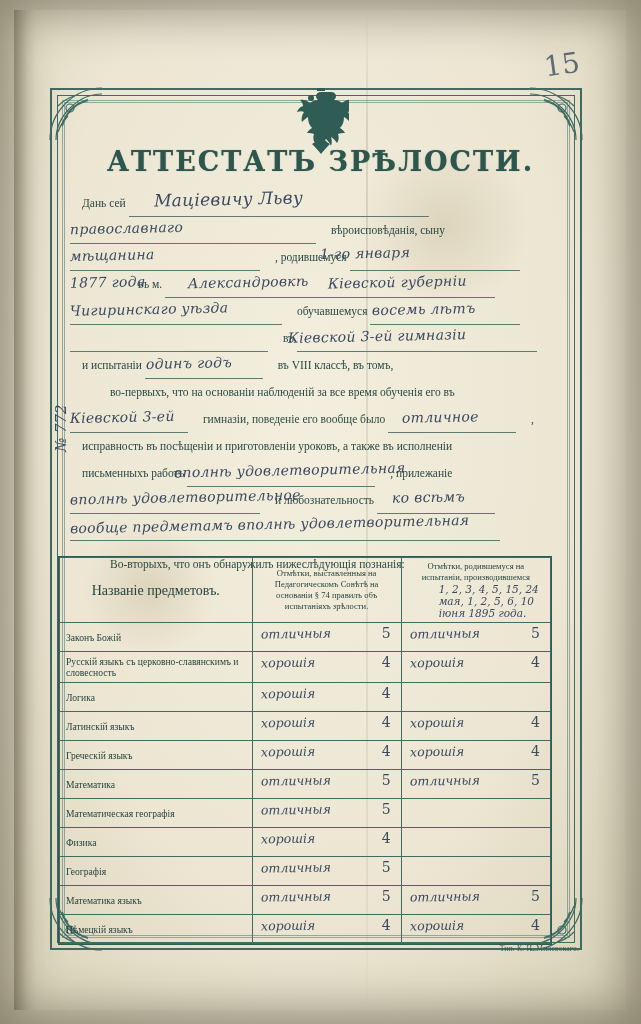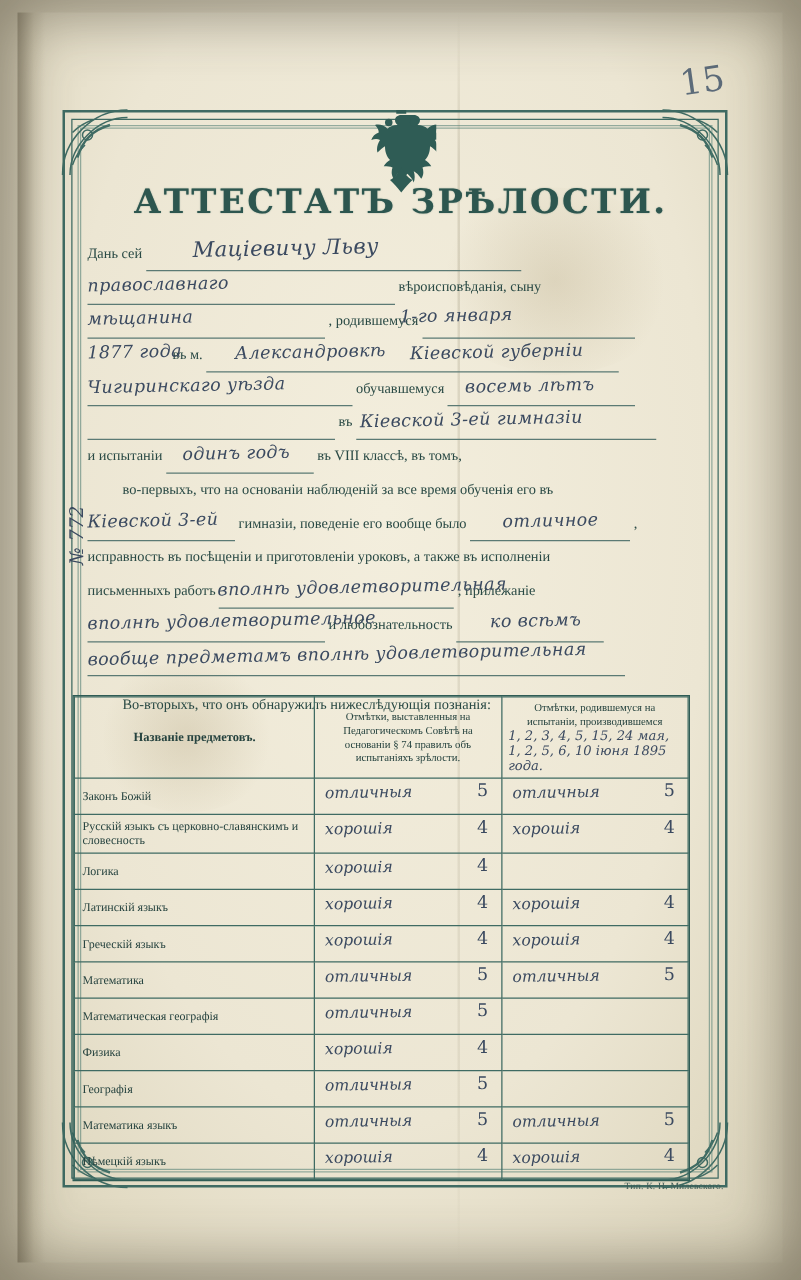--- a/index.html
+++ b/index.html
@@ -74,21 +74,21 @@
     font-size:28px;color:#3b4f66;
     transform:rotate(-8deg);opacity:.8;
   }
 
   
   .body{
     position:absolute;left:70px;top:190px;width:470px;
     font-size:11.5px;color:#26433f;line-height:27px;
   }
   .line{position:relative;height:27px;white-space:nowrap;}
-  .pr{color:#2a4a45;}
+  .pr{color:#2a4a45;margin-left:12px;}
   .rule{
     display:inline-block;border-bottom:1px solid #5b7a74;
     vertical-align:bottom;height:14px;
   }
   .hw{
     font-family:"DejaVu Serif", serif;
     font-style:italic;color:#3b4a60;
     font-size:14px;
     position:absolute;
     transform:rotate(-1.2deg);
@@ -113,41 +113,41 @@
   }
   .tbl table{border-collapse:collapse;width:100%;}
   .tbl th,.tbl td{
     border:1px solid #3f6b63;
     padding:3px 5px;vertical-align:middle;
   }
   .tbl thead th{
     height:48px;font-weight:normal;font-size:8.6px;line-height:11px;
     text-align:center;
   }
-  .tbl thead th.first{font-weight:bold;font-size:10px;}
+  .tbl thead th.first{font-weight:normal;font-size:14px;}
   .col-name{width:196px;}
   .col-a{width:148px;}
   .col-b{width:148px;}
   .tbl td.subject{font-size:9.6px;line-height:11px;padding:4px 6px;}
   .tbl td.mark{position:relative;height:22px;}
   .mkw{
     font-family:"DejaVu Serif", serif;font-style:italic;
     color:#3b4a60;font-size:12.5px;
     position:absolute;left:8px;top:3px;
     transform:rotate(-1deg);
   }
   .mkd{
     font-family:"DejaVu Serif", serif;
     color:#3b4a60;font-size:14px;
     position:absolute;right:10px;top:2px;
   }
   .hdrw{
     font-family:"DejaVu Serif", serif;font-style:italic;
     color:#3b4a60;font-size:10.5px;line-height:12px;
-    display:block;text-align:left;
+    display:block;text-align:left;margin-left:32px;
   }
 
   .imprint{
     position:absolute;right:62px;top:944px;
     font-size:7.6px;color:#3d5b55;letter-spacing:.2px;
   }
   .stain{
     position:absolute;border-radius:50%;
     background:radial-gradient(circle, rgba(150,130,85,.20), rgba(150,130,85,0) 70%);
     pointer-events:none;

